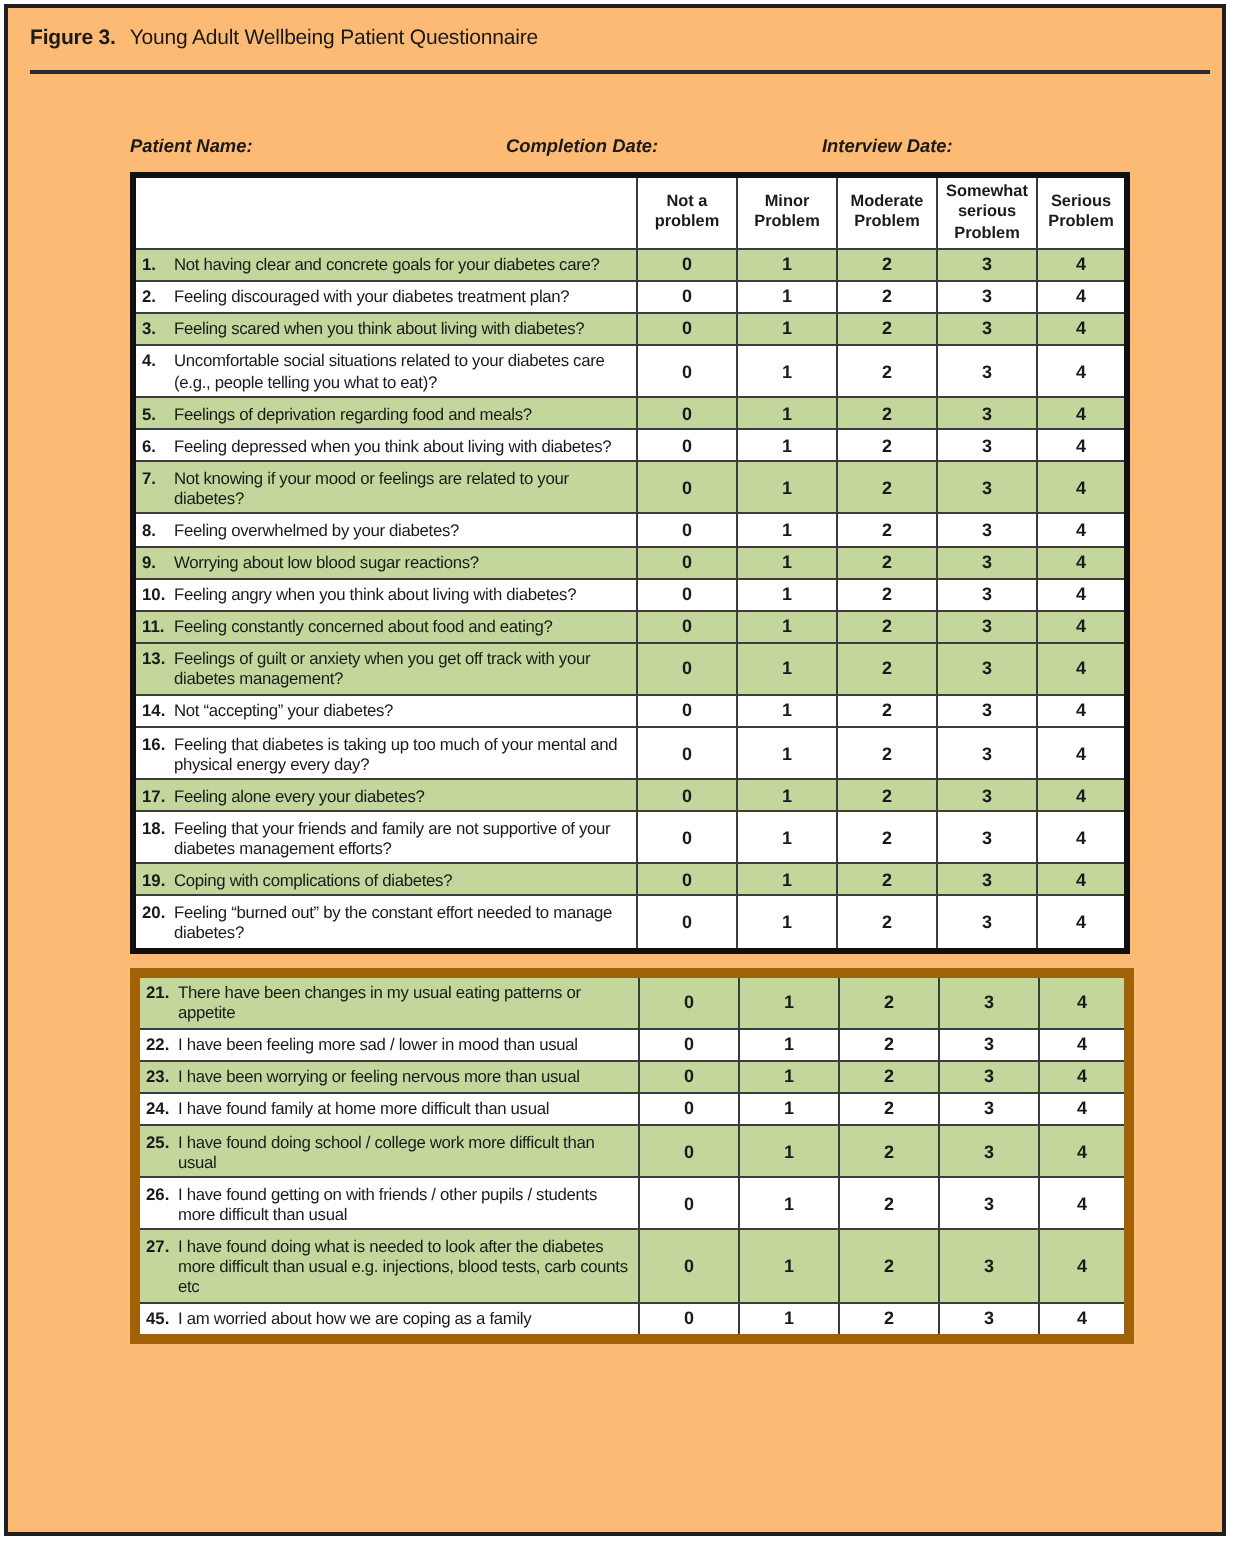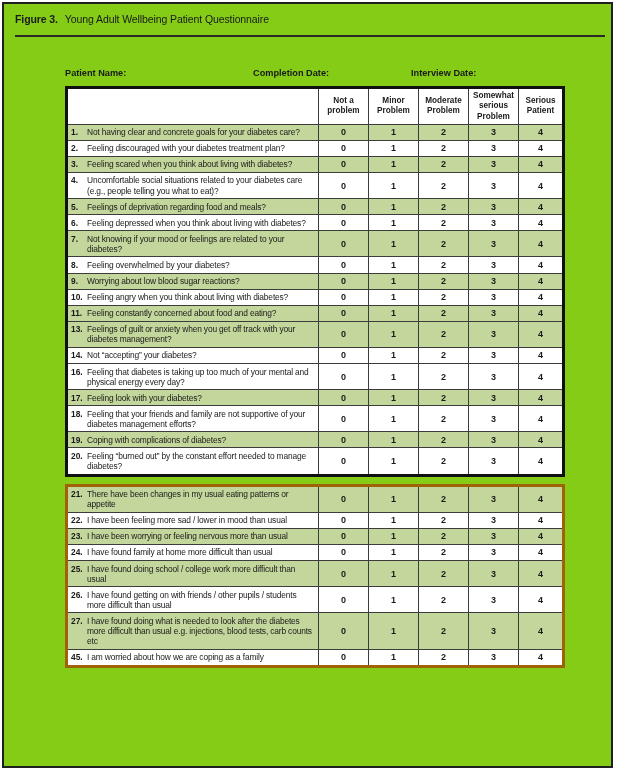--- a/index.html
+++ b/index.html
@@ -7,21 +7,21 @@
     width: 619px; height: 774px;
     background: #ffffff;
     font-family: "Liberation Sans", sans-serif;
     color: #1a1a1a;
   }
   .frame {
     position: absolute;
     left: 2px; top: 2px;
     width: 611px; height: 766px;
     border: 2px solid #1f1f1f;
-    background: #84cc16;
+    background: #fdba74;
     box-sizing: border-box;
   }
   .caption {
     position: absolute;
     left: 11px; top: 9px;
     font-size: 10.5px;
     letter-spacing: -0.1px;
     white-space: nowrap;
   }
   .caption .fig-label { font-weight: bold; margin-right: 7px; }
@@ -31,37 +31,37 @@
     width: 590px; height: 0;
     border-top: 2px solid #2a2a2a;
   }
   .form-labels {
     position: absolute;
     top: 64px; left: 0; right: 0;
     height: 14px;
     font-size: 9.2px;
     font-weight: bold;
   }
-  .form-labels .lbl { position: absolute; white-space: nowrap; }
+  .form-labels .lbl { position: absolute; white-space: nowrap; font-style: italic; }
   .lbl-patient   { left: 61px; }
   .lbl-completion{ left: 249px; }
   .lbl-interview { left: 407px; }
 
   .tables-wrap {
     position: absolute;
     left: 61px; top: 82px;
     width: 499px;
   }
   table {
     border-collapse: collapse;
     table-layout: fixed;
     width: 497px;
   }
   table.part1 { border: 3px solid #101010; }
-  table.part2 { border: 3px solid #a16207; margin-top: 7px; }
+  table.part2 { border: 5px solid #a16207; margin-top: 7px; }
   td, th {
     border: 1px solid #3c3c3c;
     box-sizing: border-box;
     background: #ffffff;
   }
   th.col-head {
     font-size: 8.2px;
     font-weight: bold;
     line-height: 1.25;
     text-align: center;
@@ -122,21 +122,21 @@
           <col style="width:50px">
           <col style="width:45px">
       </colgroup>
       <thead>
         <tr>
           <th class="col-head"></th>
           <th class="col-head">Not a problem</th>
           <th class="col-head">Minor Problem</th>
           <th class="col-head">Moderate Problem</th>
           <th class="col-head">Somewhat serious Problem</th>
-          <th class="col-head">Serious Patient</th>
+          <th class="col-head">Serious Problem</th>
         </tr>
       </thead>
       <tbody id="tbody1">
           <tr class="shaded">
             <td class="qcell">
               <div class="qrow">
                 <span class="qnum">1.</span>
                 <span class="qtext">Not having clear and concrete goals for your diabetes care?</span>
               </div>
             </td>
@@ -312,21 +312,21 @@
             <td class="rating">0</td>
             <td class="rating">1</td>
             <td class="rating">2</td>
             <td class="rating">3</td>
             <td class="rating">4</td>
           </tr>
           <tr class="shaded">
             <td class="qcell">
               <div class="qrow">
                 <span class="qnum">17.</span>
-                <span class="qtext">Feeling look with your diabetes?</span>
+                <span class="qtext">Feeling alone every your diabetes?</span>
               </div>
             </td>
             <td class="rating">0</td>
             <td class="rating">1</td>
             <td class="rating">2</td>
             <td class="rating">3</td>
             <td class="rating">4</td>
           </tr>
           <tr>
             <td class="qcell">

